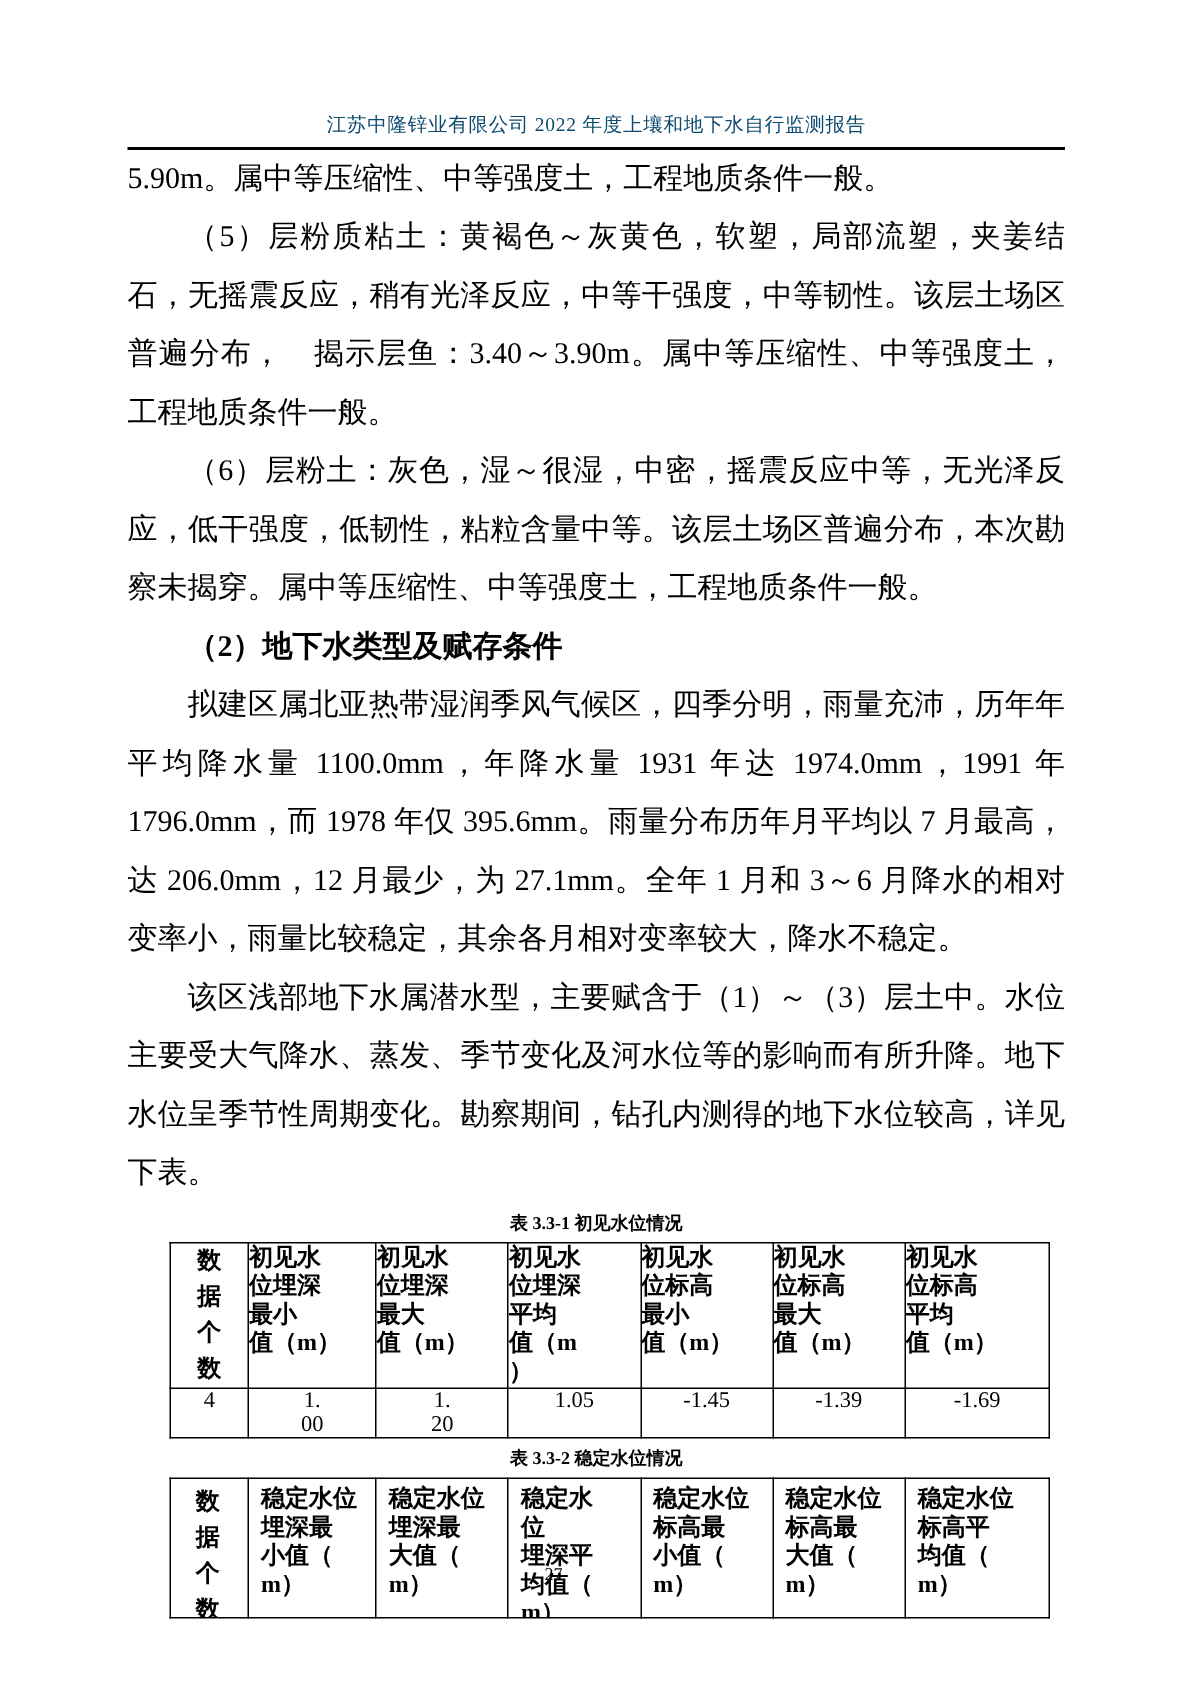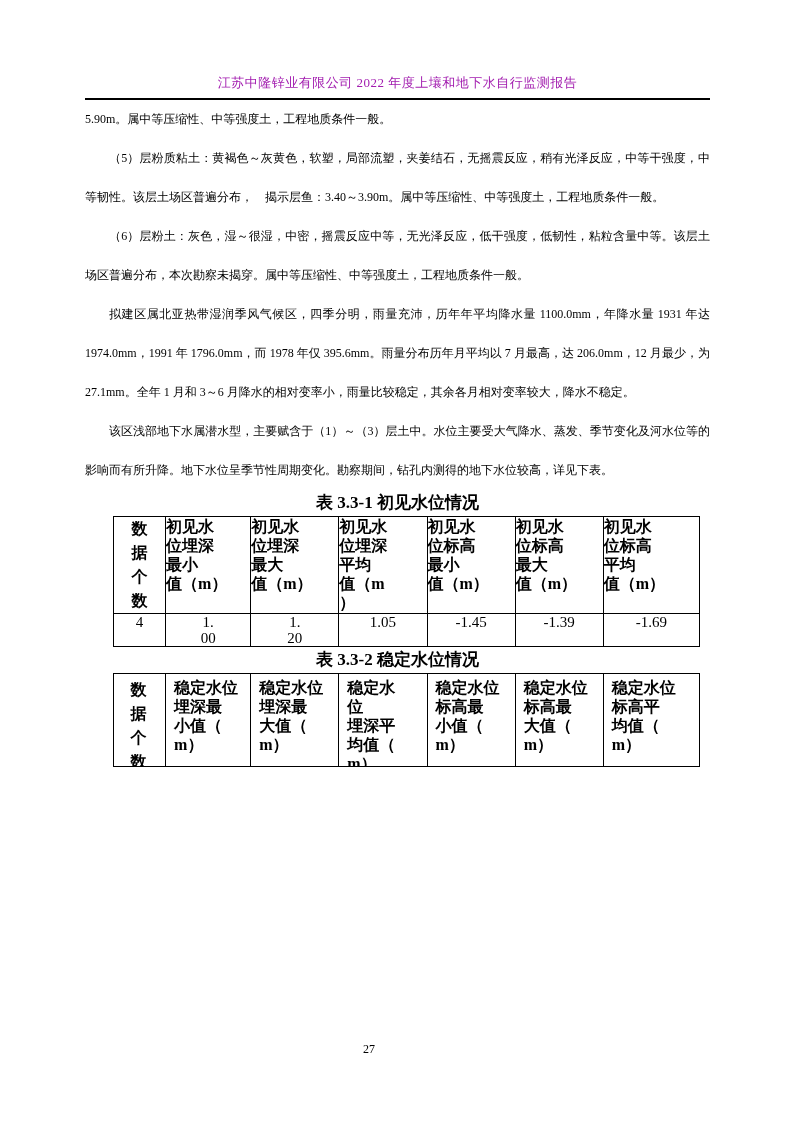--- a/index.html
+++ b/index.html
@@ -3,31 +3,31 @@
 <meta charset="utf-8">
 <style>
   html,body{margin:0;padding:0;}
   body{
     width:794px;height:1122px;background:#ffffff;position:relative;overflow:hidden;
     font-family:"Liberation Serif","DejaVu Serif",serif;color:#000;
   }
   .page-header{
     position:absolute;top:74px;left:85px;width:625px;
     text-align:center;font-size:13px;letter-spacing:.5px;
-    color:#a21caf;padding-bottom:6px;border-bottom:2px solid #000;
+    color:#0c4a6e;padding-bottom:6px;border-bottom:2px solid #000;
   }
   .content{position:absolute;top:100px;left:85px;width:625px;}
   .body-par{
-    margin:0;font-size:12px;line-height:39px;text-align:justify;
+    margin:0;font-size:20px;line-height:39px;text-align:justify;
     text-justify:inter-ideograph;
   }
   .indent{text-indent:2em;}
   .bold{font-weight:bold;}
   .tbl-caption{
-    text-align:center;font-weight:bold;font-size:17px;line-height:22px;margin:2px 0;
+    text-align:center;font-weight:bold;font-size:12px;line-height:22px;margin:2px 0;
   }
   table.doc-table{
     border-collapse:collapse;margin-left:28px;table-layout:fixed;width:587px;
   }
   table.doc-table td{
     border:1px solid #000;vertical-align:top;padding:0;
   }
   .hcell{
     font-weight:bold;font-size:16px;line-height:19px;white-space:pre-line;
     padding:4px 2px 0 8px;text-align:left;
@@ -48,20 +48,21 @@
 <body>
 
 <div class="page-header">
   <span>江苏中隆锌业有限公司 2022 年度上壤和地下水自行监测报告</span>
 </div>
 
 <div class="content">
   <p class="body-par">5.90m。属中等压缩性、中等强度土，工程地质条件一般。</p>
   <p class="body-par indent">（5）层粉质粘土：黄褐色～灰黄色，软塑，局部流塑，夹姜结石，无摇震反应，稍有光泽反应，中等干强度，中等韧性。该层土场区普遍分布，　揭示层鱼：3.40～3.90m。属中等压缩性、中等强度土，工程地质条件一般。</p>
   <p class="body-par indent">（6）层粉土：灰色，湿～很湿，中密，摇震反应中等，无光泽反应，低干强度，低韧性，粘粒含量中等。该层土场区普遍分布，本次勘察未揭穿。属中等压缩性、中等强度土，工程地质条件一般。</p>
+  <p class="body-par indent bold">（2）地下水类型及赋存条件</p>
   <p class="body-par indent">拟建区属北亚热带湿润季风气候区，四季分明，雨量充沛，历年年平均降水量 1100.0mm，年降水量 1931 年达 1974.0mm，1991 年 1796.0mm，而 1978 年仅 395.6mm。雨量分布历年月平均以 7 月最高，达 206.0mm，12 月最少，为 27.1mm。全年 1 月和 3～6 月降水的相对变率小，雨量比较稳定，其余各月相对变率较大，降水不稳定。</p>
   <p class="body-par indent">该区浅部地下水属潜水型，主要赋含于（1）～（3）层土中。水位主要受大气降水、蒸发、季节变化及河水位等的影响而有所升降。地下水位呈季节性周期变化。勘察期间，钻孔内测得的地下水位较高，详见下表。</p>
 
   <div class="tbl-caption">表 3.3-1 初见水位情况</div>
 
   <table class="doc-table">
     <colgroup>
       <col style="width:52px">
         <col style="width:85px">
         <col style="width:88px">

